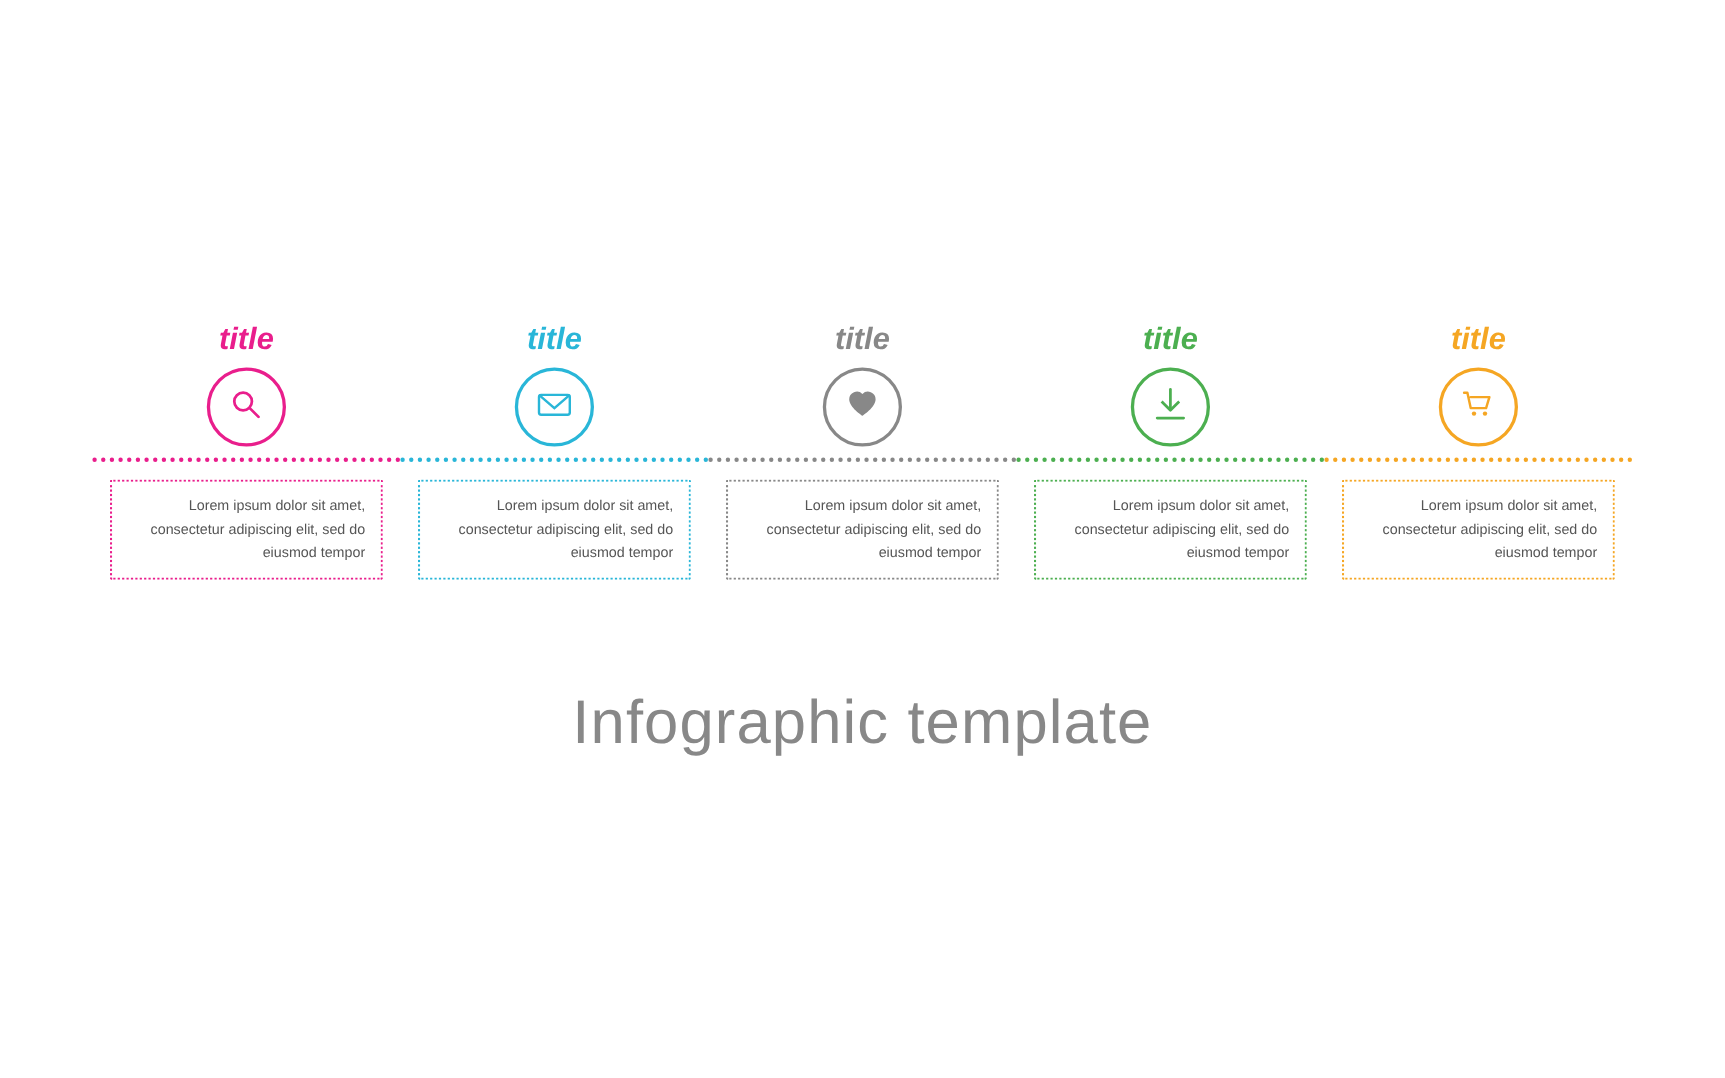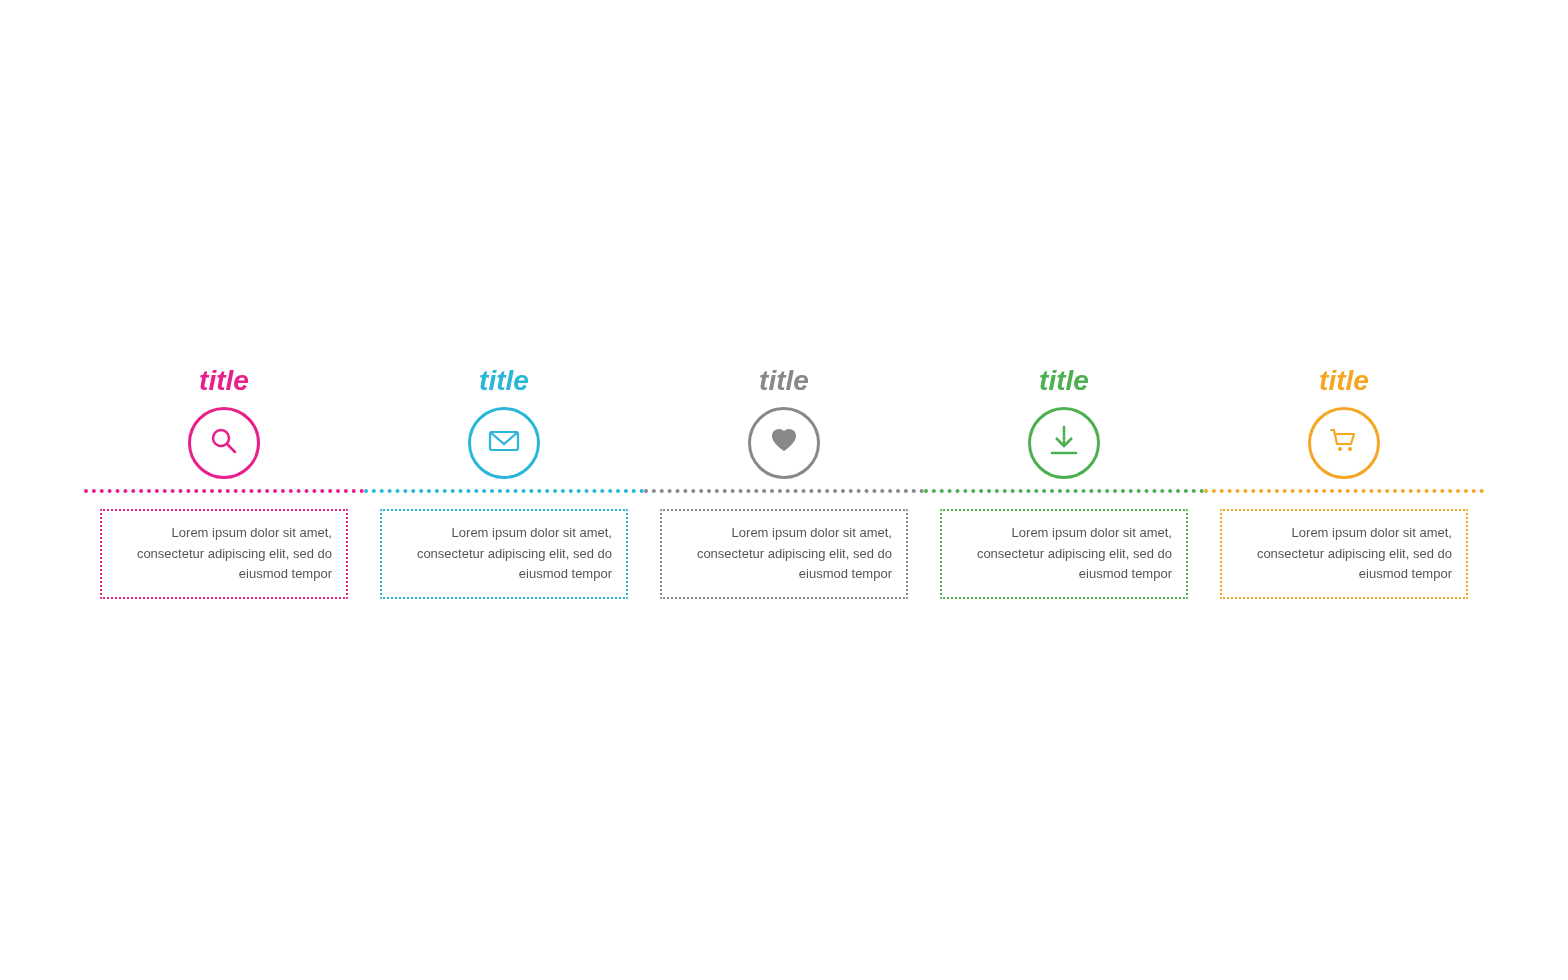--- a/index.html
+++ b/index.html
@@ -239,14 +239,15 @@
     </div>
 
     <div class="desc-box">
       <div class="desc-box-inner border-orange">
         <span class="desc-text">Lorem ipsum dolor sit amet, consectetur adipiscing elit, sed do eiusmod tempor</span>
       </div>
     </div>
 
   </div>
 
+  <div class="bottom-title">Infographic template</div>
 
 </div>
 
 </body></html>

